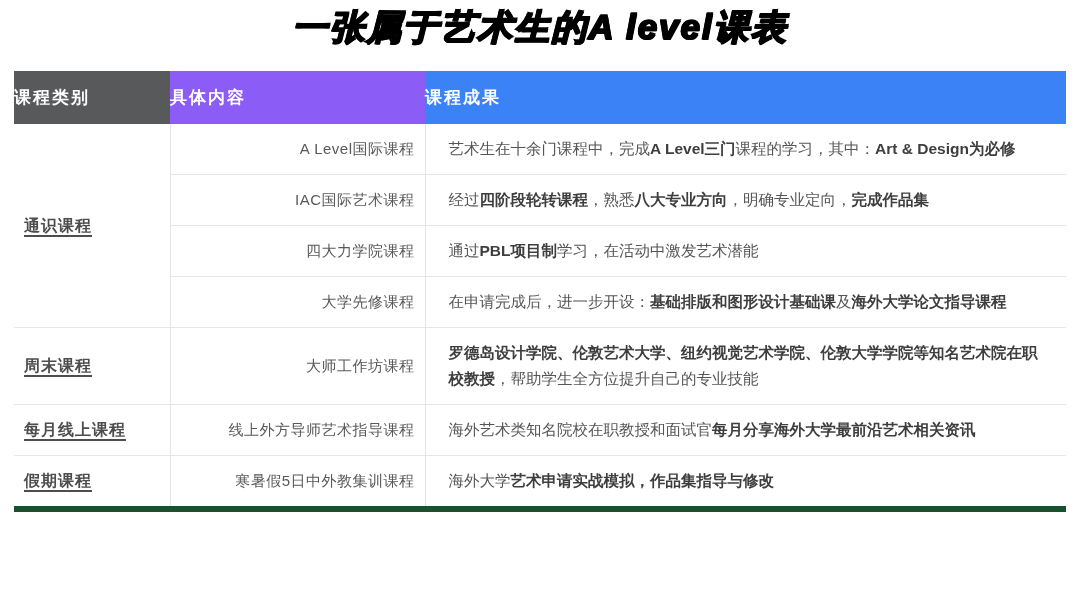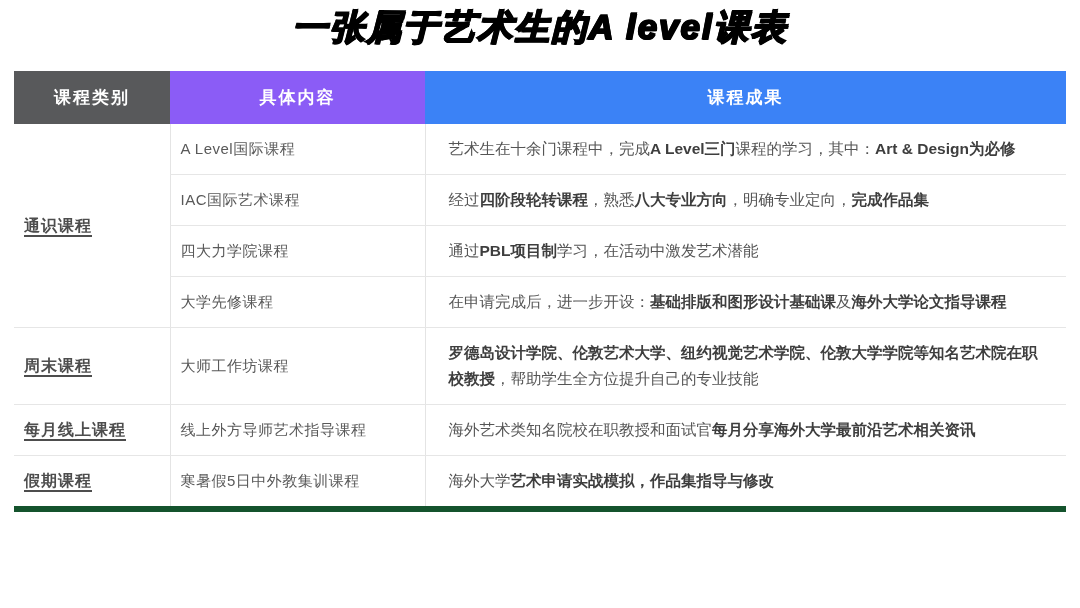--- a/index.html
+++ b/index.html
@@ -29,21 +29,21 @@
     margin:20px 14px 0 14px;
   }
   col.c-cat{width:156px;}
   col.c-course{width:255px;}
   col.c-outcome{width:641px;}
   th{
     height:53px;
     color:#ffffff;
     font-size:17px;
     font-weight:bold;
-    text-align:center;
+    text-align:left;
     letter-spacing:2px;
     border:none;
     padding:0;
   }
   td{
     border-left:1px solid #e4e4e4;
     border-bottom:1px solid #e6e6e6;
     padding:12px 10px;
     vertical-align:middle;
     color:#555555;
@@ -57,21 +57,21 @@
   .cat-label{
     font-weight:bold;
     font-size:16px;
     color:#4d4d4d;
     letter-spacing:1px;
     text-decoration:underline;
     text-underline-offset:4px;
     text-decoration-thickness:2px;
   }
   td.course{
-    text-align:left;
+    text-align:right;
     color:#595959;
     font-size:15px;
     letter-spacing:0.5px;
   }
   td.outcome{
     text-align:left;
     padding-left:23px;
     padding-right:16px;
   }
   td.outcome .b{

